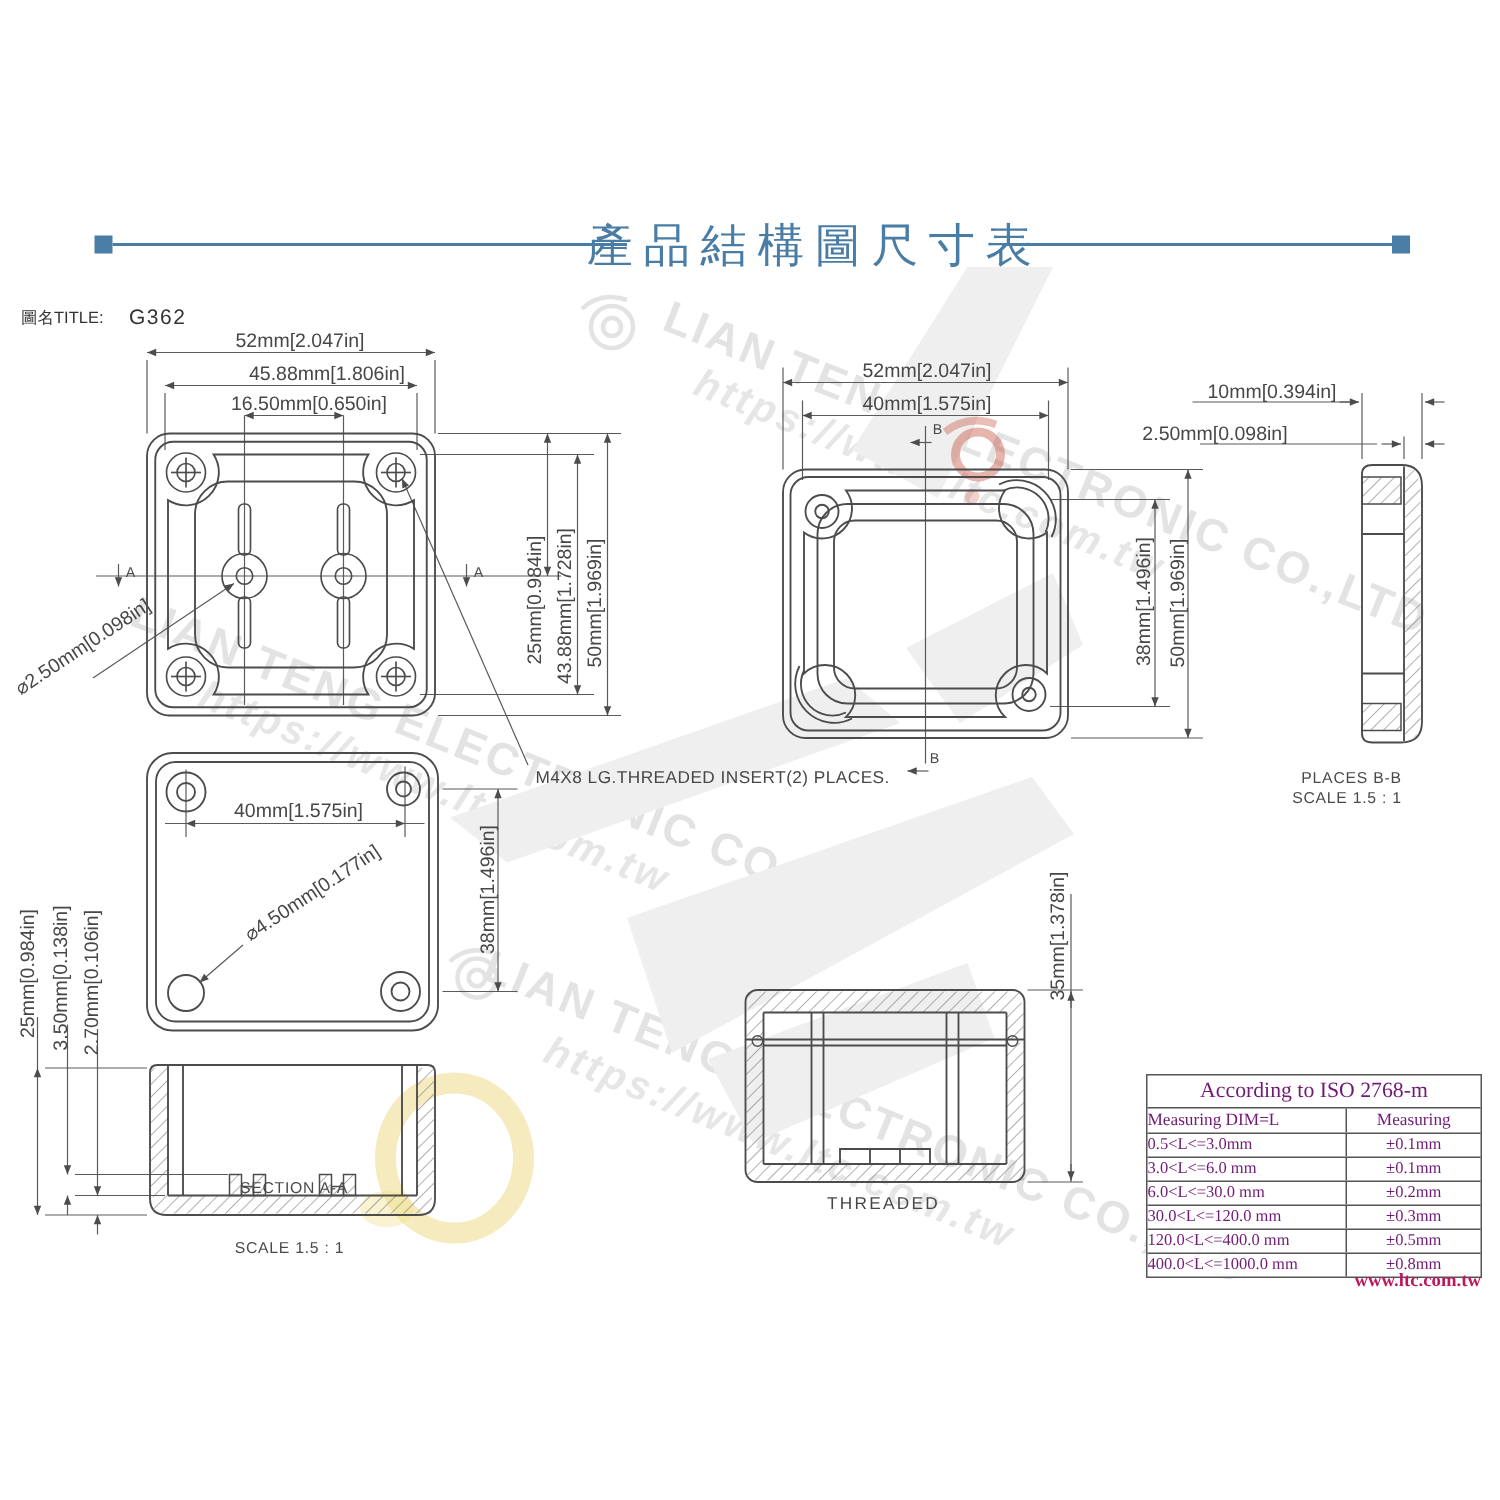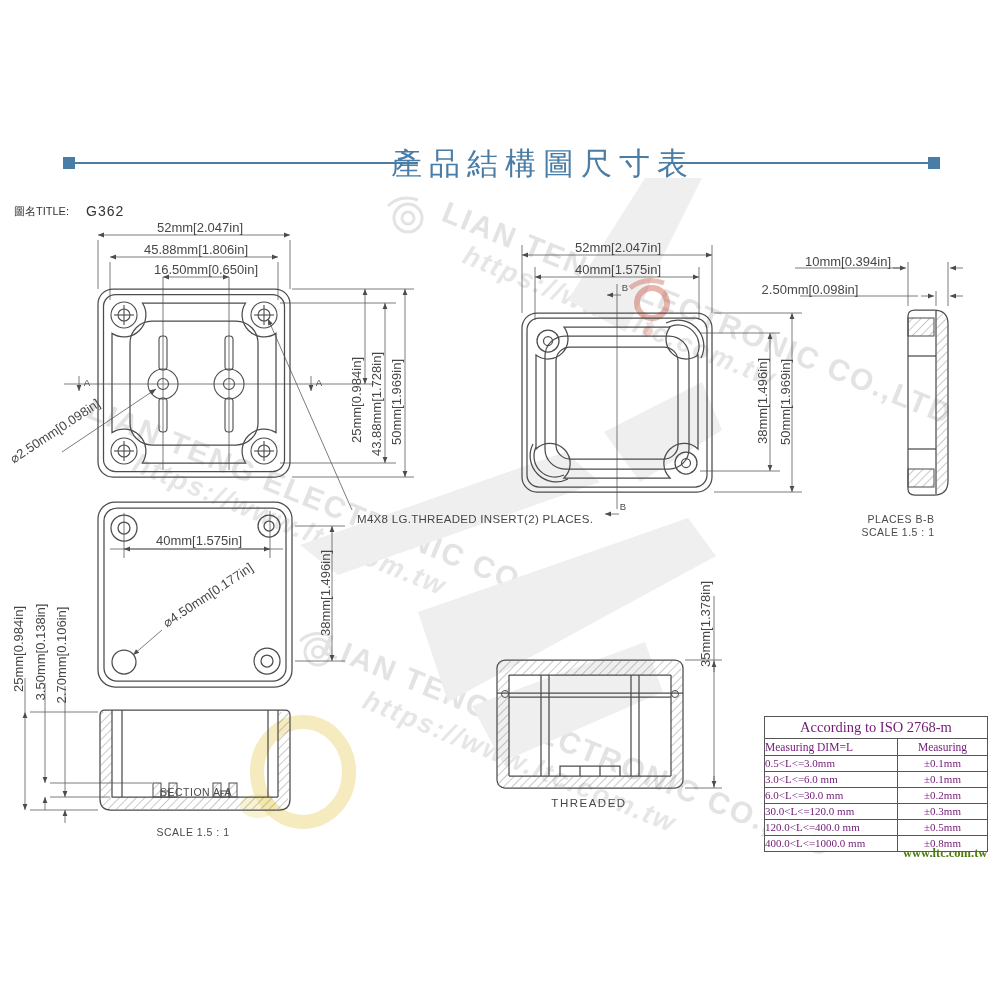--- a/index.html
+++ b/index.html
@@ -27,21 +27,21 @@
   
   #tol{position:absolute;left:764px;top:716px;width:222px;z-index:3;
        font-family:"Liberation Serif",serif;color:#701a75;border:1.5px solid #555;background:rgba(255,255,255,.85);}
   #tol .tt{height:21px;line-height:21px;text-align:center;font-size:14.5px;border-bottom:1px solid #555;}
   #tol .hr{display:flex;height:16px;line-height:16px;font-size:11.5px;border-bottom:1px solid #555;}
   #tol .dr{display:flex;height:15px;line-height:15px;font-size:11px;border-bottom:1px solid #555;}
   #tol .dr:last-child{border-bottom:none;}
   #tol .c1{width:132px;text-align:left;border-right:1px solid #555;}
   #tol .c2{flex:1;text-align:center;}
   .site{position:absolute;z-index:3;font-family:"Liberation Serif",serif;font-weight:bold;
-        font-size:12.5px;color:#4d7c0f;}
+        font-size:12.5px;color:#be185d;}
 </style>
 </head>
 <body>
 
 <div id="stage">
 
   <div class="wm" style="left:450px;top:195px">LIAN TENG ELECTRONIC CO.,LTD</div>
   <div class="wm wm2" style="left:470px;top:240px">https://www.ltc.com.tw</div>
   <div class="wm" style="left:95px;top:392px">LIAN TENG ELECTRONIC CO.,LTD</div>
   <div class="wm wm2" style="left:140px;top:448px">https://www.ltc.com.tw</div>
@@ -280,21 +280,21 @@
   <div class="tbar-sq" style="left:63px;top:157px;background:#4a7da6"></div>
   <div class="tbar-ln" style="left:75px;top:162px;width:343px;background:#4a7da6"></div>
   <div class="tbar-tx" style="left:543px;top:164px;color:#4a7da6">產品結構圖尺寸表</div>
   <div class="tbar-ln" style="left:668px;top:162px;width:260px;background:#4a7da6"></div>
   <div class="tbar-sq" style="left:928px;top:157px;background:#4a7da6"></div>
 
   <div class="dlabel" style="left:14px;top:204px;font-size:11px">圖名TITLE:</div>
   <div class="dlabel" style="left:86px;top:203px;font-size:14px;letter-spacing:1px">G362</div>
 
   <div class="t" style="left:200px;top:227px">52mm[2.047in]</div>
-  <div class="t" style="left:196px;top:249px">45.88mm[1.806in]</div>
+  <div class="t" style="left:218px;top:249px">45.88mm[1.806in]</div>
   <div class="t" style="left:206px;top:269px">16.50mm[0.650in]</div>
   <div class="t r90" style="left:356px;top:400px">25mm[0.984in]</div>
   <div class="t r90" style="left:376px;top:404px">43.88mm[1.728in]</div>
   <div class="t r90" style="left:396px;top:402px">50mm[1.969in]</div>
   <div class="t r33" style="left:55px;top:431px">⌀2.50mm[0.098in]</div>
   <div class="t mark" style="left:87px;top:382px">A</div>
   <div class="t mark" style="left:319px;top:382px">A</div>
   <div class="t note" style="left:357px;top:513px;transform:none">M4X8 LG.THREADED INSERT(2) PLACES.</div>
 
   <div class="t" style="left:618px;top:247px">52mm[2.047in]</div>

